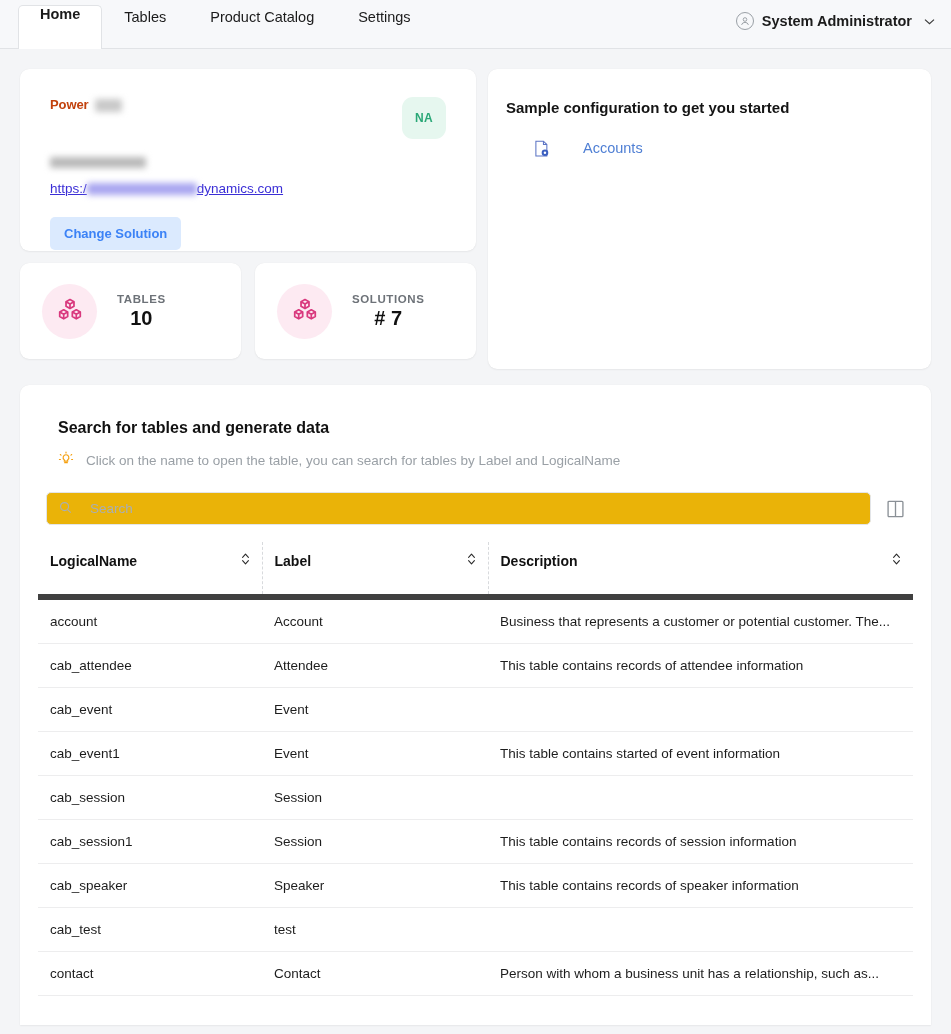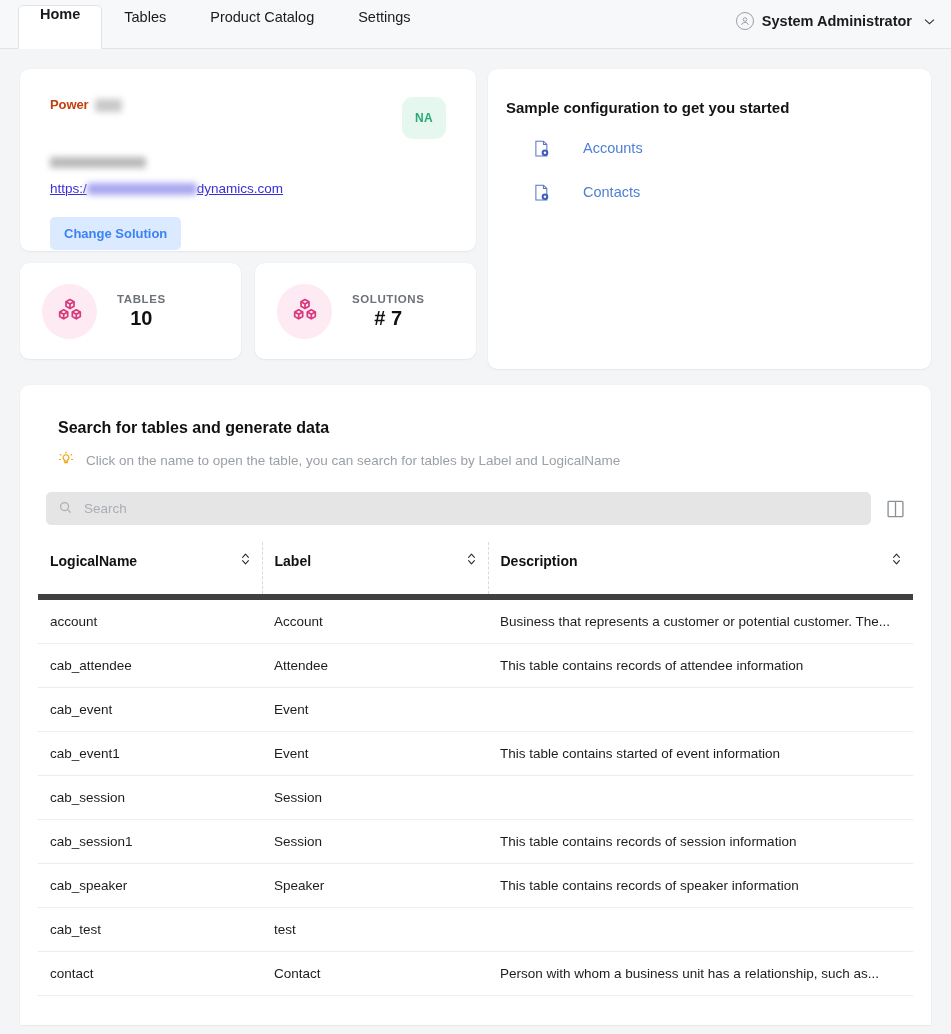--- a/index.html
+++ b/index.html
@@ -179,26 +179,26 @@
     display: flex; align-items: center; gap: 12px;
     margin-top: 14px; padding-left: 20px;
     color: #9aa0a6; font-size: 13.5px;
   }
   .searchrow {
     display: flex; align-items: center; gap: 11px;
     margin-top: 22px; padding-left: 8px;
   }
   .search-wrap {
     flex: 1;
-    display: flex; align-items: center; gap: 10px;
+    display: flex; align-items: center; gap: 16px;
     border: 1px solid #e3e5e8;
     border-radius: 5px;
     height: 33px;
     padding: 0 12px;
-    background: #e5e5e5;
+    background: #eab308;
   }
   .search-wrap input {
     border: none; outline: none; flex: 1;
     font-size: 13.5px; color: #333;
     font-family: "Liberation Sans", sans-serif;
     background: transparent;
   }
   .search-wrap input::placeholder { color: #a9aeb4; }
   .colbtn {
     width: 27px; height: 29px;
@@ -348,31 +348,20 @@
             <svg width="17" height="18" viewBox="0 0 18 19" fill="none">
               <path d="M2 1.2 H10 L13.6 4.8 V17 H2 Z" stroke="#5b73c4" stroke-width="1.1" fill="#ffffff"></path>
               <path d="M10 1.2 V4.8 H13.6" stroke="#5b73c4" stroke-width="1.1" fill="none"></path>
               <circle cx="11.6" cy="13.4" r="3.5" fill="#3b5fc0"></circle>
               <circle cx="11.6" cy="13.4" r="1.3" fill="#ffffff"></circle>
             </svg>
           </span>
           <span class="lbl">Accounts</span>
         </div>
 
-        <div class="sample-link">
-          <span>
-            <svg width="17" height="18" viewBox="0 0 18 19" fill="none">
-              <path d="M2 1.2 H10 L13.6 4.8 V17 H2 Z" stroke="#5b73c4" stroke-width="1.1" fill="#ffffff"></path>
-              <path d="M10 1.2 V4.8 H13.6" stroke="#5b73c4" stroke-width="1.1" fill="none"></path>
-              <circle cx="11.6" cy="13.4" r="3.5" fill="#3b5fc0"></circle>
-              <circle cx="11.6" cy="13.4" r="1.3" fill="#ffffff"></circle>
-            </svg>
-          </span>
-          <span class="lbl">Contacts</span>
-        </div>
 
       </div>
     </div>
   </div>
 
   <div class="card panel">
 
     <div class="panel-title">Search for tables and generate data</div>
 
     <div class="panel-hint">

